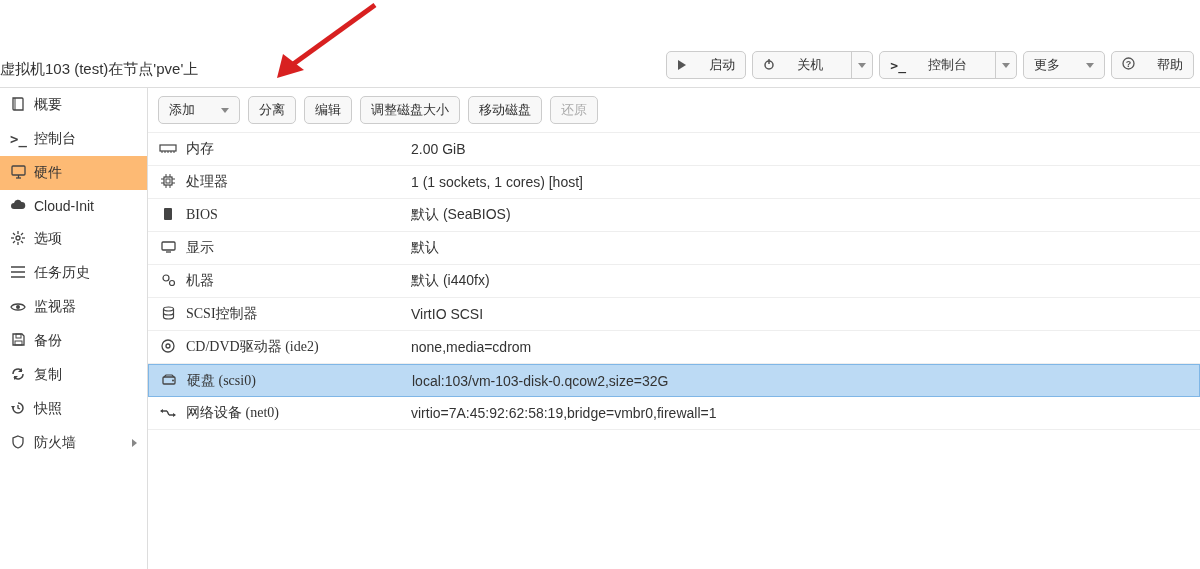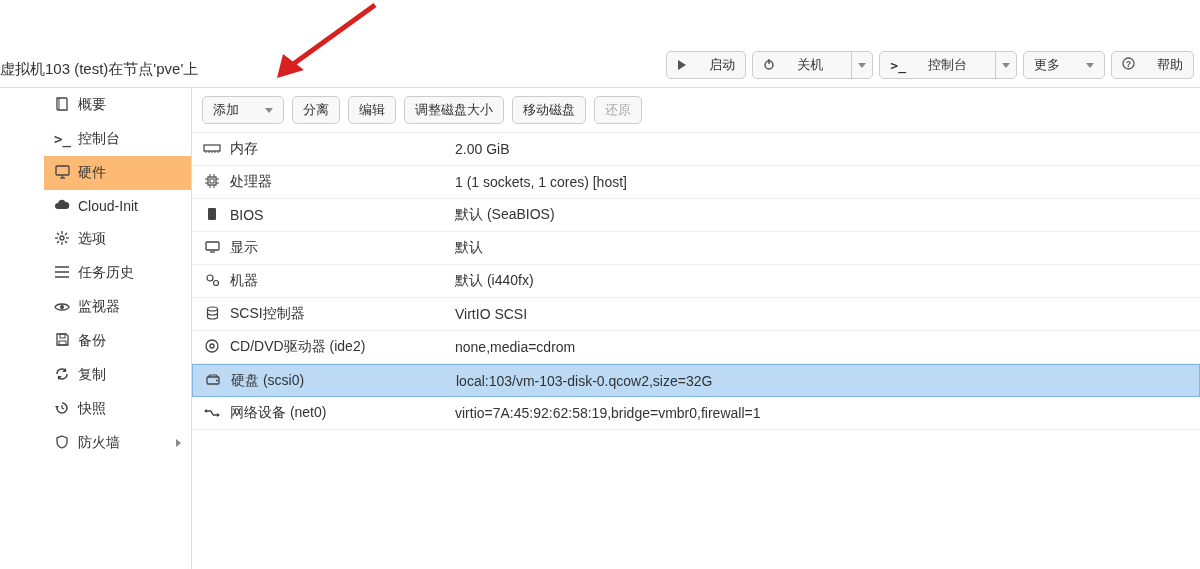--- a/index.html
+++ b/index.html
@@ -11,36 +11,36 @@
   .header-title { font-size: 15px; padding-left: 0; }
   .header-buttons { display: flex; gap: 6px; }
 
   .btn { display: inline-flex; align-items: center; gap: 22px; height: 28px; padding: 0 10px; background: #f8f8f8; border: 1px solid #ccc; border-radius: 5px; cursor: pointer; font-size: 13px; color: #333; }
   .btn.disabled { color: #aaa; cursor: default; }
   .btn.split { padding-right: 0; text-align: right; }
   .btn.split .caret-box { border-left: 1px solid #ccc; padding: 0 6px; height: 100%; display: flex; align-items: center; margin-left: 6px; }
 
   .caret { width: 0; height: 0; border-left: 4px solid transparent; border-right: 4px solid transparent; border-top: 5px solid #888; display: inline-block; }
 
-  .main { display: flex; height: calc(100% - 88px); margin-left: 44px; }
+  .main { display: flex; height: calc(100% - 88px); }
 
   .sidebar { width: 148px; border-right: 1px solid #ddd; background: #fff; overflow-y: auto; }
   .sidebar-item { display: flex; align-items: center; gap: 8px; padding: 8px 10px; cursor: pointer; font-size: 14px; color: #333; }
   .sidebar-item.active { background: #fdba74; }
   .sidebar-icon { width: 16px; text-align: center; color: #444; flex-shrink: 0; }
   .chev { margin-left: auto; width: 0; height: 0; border-top: 4px solid transparent; border-bottom: 4px solid transparent; border-left: 5px solid #888; }
 
   .content { flex: 1; display: flex; flex-direction: column; }
   .toolbar { display: flex; gap: 8px; padding: 8px 10px; border-bottom: 1px solid #eee; }
 
   .grid { flex: 1; overflow: auto; }
   .row { display: flex; align-items: center; height: 33px; border-bottom: 1px solid #eee; padding: 0 10px; cursor: pointer; }
   .row.selected { background: #bcdaf4; border: 1px solid #7fb6e6; }
   .row-icon { width: 20px; text-align: center; margin-right: 8px; color: #444; flex-shrink: 0; }
-  .row-label { width: 225px; flex-shrink: 0; }
+  .row-label { width: 225px; flex-shrink: 0; font-family: Liberation Serif, serif; }
   .row-value { flex: 1; color: #333; }
 </style>
 </head>
 <body>
 
 <svg class="arrow-overlay" width="130" height="90" viewBox="0 0 130 90">
   <line x1="115" y1="5" x2="25" y2="70" stroke="#d82020" stroke-width="5"></line>
   <polygon points="17,78 23,54 44,70" fill="#d82020"></polygon>
 </svg>
 

